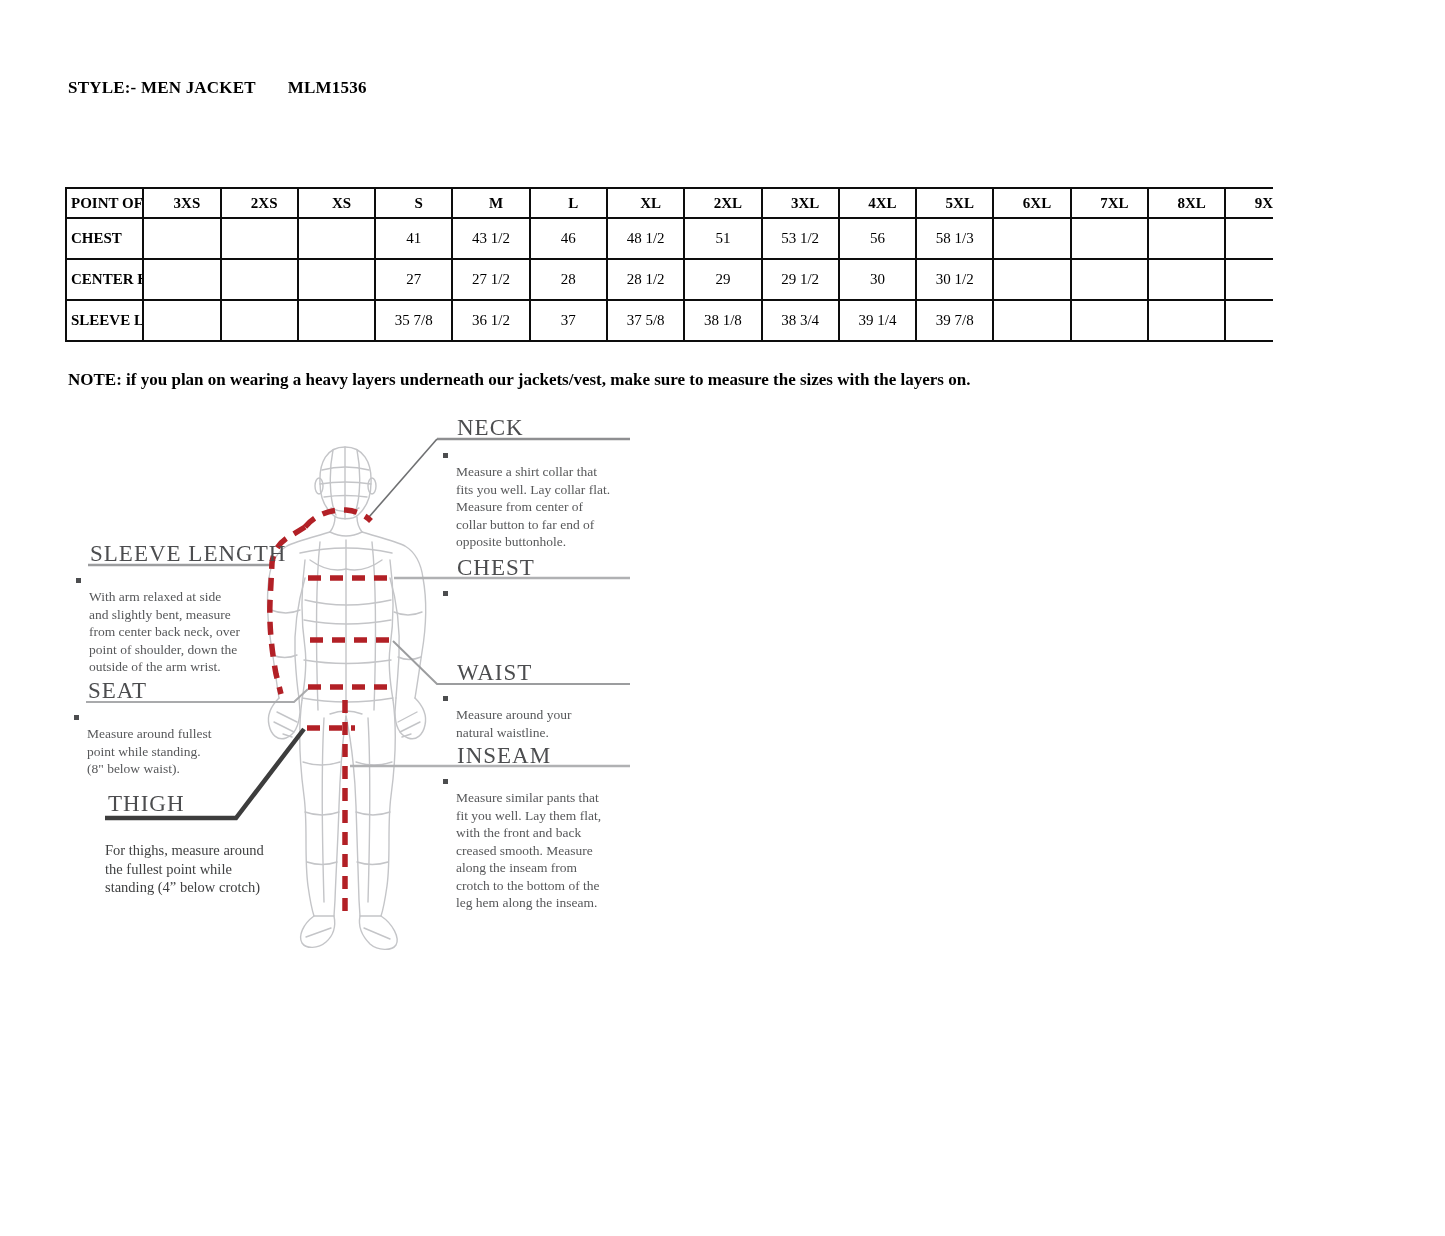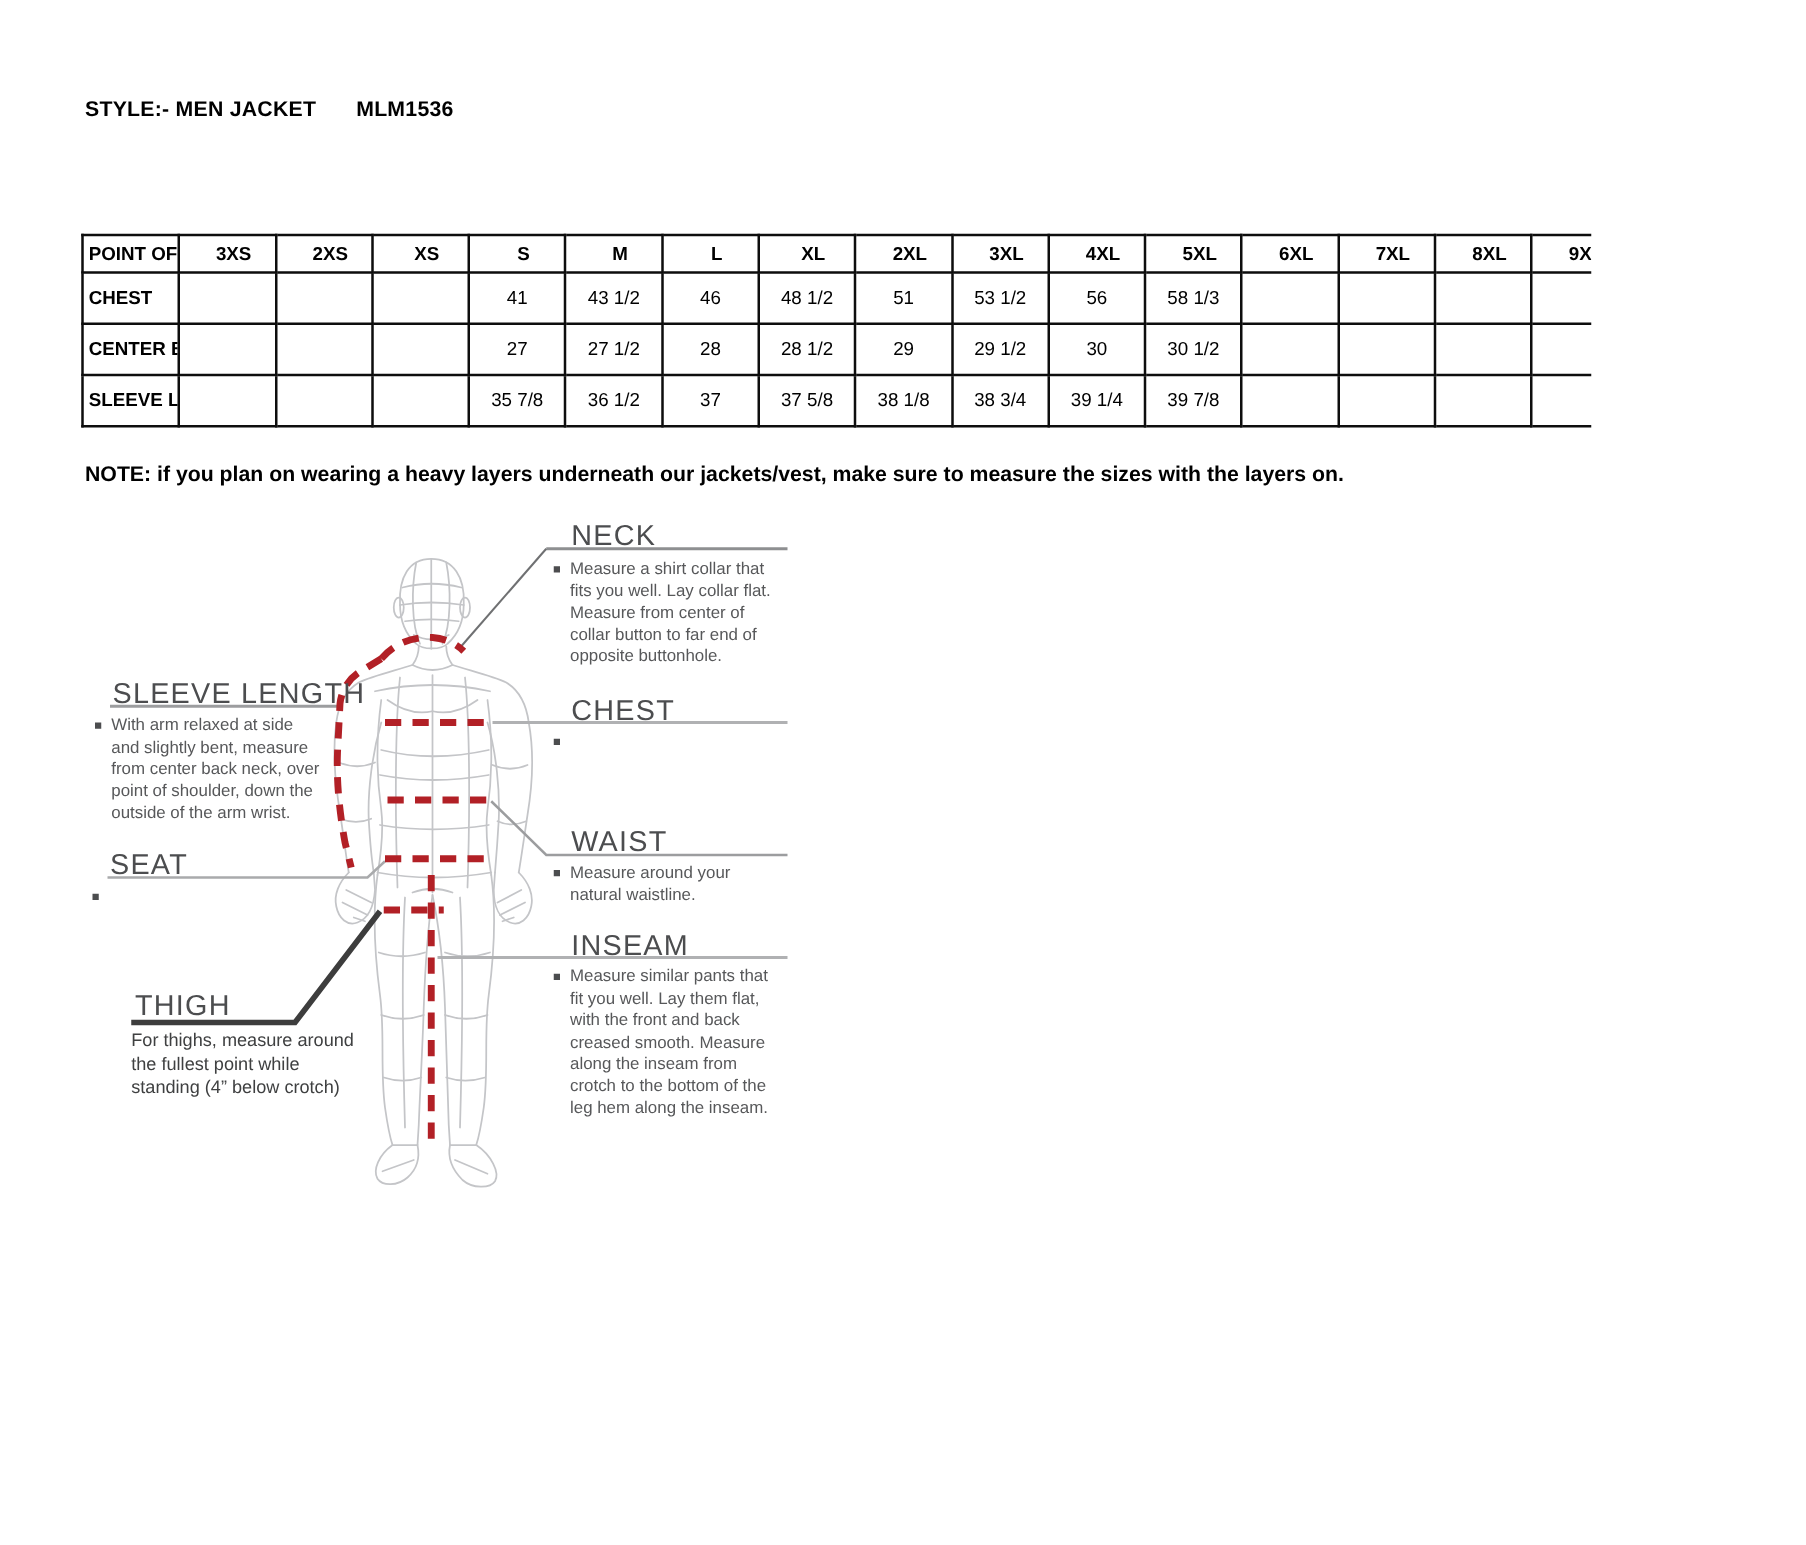--- a/index.html
+++ b/index.html
@@ -1,20 +1,20 @@
 <!DOCTYPE html>
 <html><head>
 <meta charset="utf-8">
 <style>
   html,body{margin:0;padding:0;background:#ffffff;}
   #page{
     position:relative;
     width:1273px;height:1236px;
     background:#ffffff;
-    font-family:Liberation Sans, sans-serif;
+    font-family:Liberation Serif, serif;
     color:#000;
     overflow:hidden;
   }
   
   #doc-title{
     position:absolute;left:68px;top:78px;
     font-size:17px;font-weight:bold;letter-spacing:.2px;
     display:flex;gap:32px;white-space:nowrap;
   }
   
@@ -43,20 +43,21 @@
   
   .mhead{
     position:absolute;
     font-size:23px;color:#4c4d4f;letter-spacing:1px;
     white-space:nowrap;
   }
   .mbody{
     position:absolute;
     font-size:13.5px;line-height:17.5px;color:#57585a;
     white-space:pre-line;
+    margin-top:17px;
   }
   .blt{
     position:absolute;width:5px;height:5px;background:#4c4d4f;
   }
   #thigh-text{color:#3f4041;font-size:14.5px;line-height:18.5px;}
   
   #diagram-svg{position:absolute;left:0;top:0;}
 </style>
 </head>
 <body>
@@ -274,19 +275,22 @@
   <div class="mhead" style="left:90px;top:541px;">SLEEVE LENGTH</div>
   <span class="blt" style="left:76px;top:578px;"></span>
   <div class="mbody" style="left:89px;top:571px;width:210px;">With arm relaxed at side
 and slightly bent, measure
 from center back neck, over
 point of shoulder, down the
 outside of the arm wrist.</div>
 
   <div class="mhead" style="left:88px;top:678px;">SEAT</div>
   <span class="blt" style="left:74px;top:715px;"></span>
+  <div class="mbody" style="left:87px;top:708px;width:200px;">Measure around fullest
+point while standing.
+(8" below waist).</div>
 
   <div class="mhead" style="left:108px;top:791px;">THIGH</div>
   <div class="mbody" id="thigh-text" style="left:105px;top:824px;width:220px;">For thighs, measure around
 the fullest point while
 standing (4” below crotch)</div>
 
 </div>
 
 </body></html>

